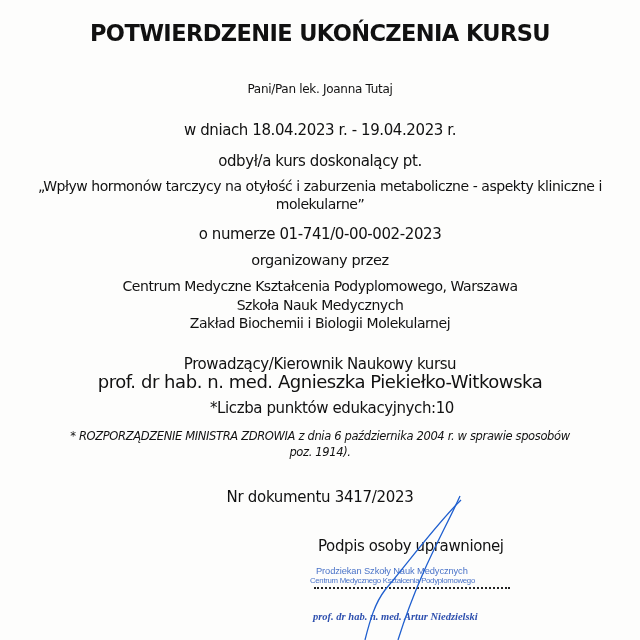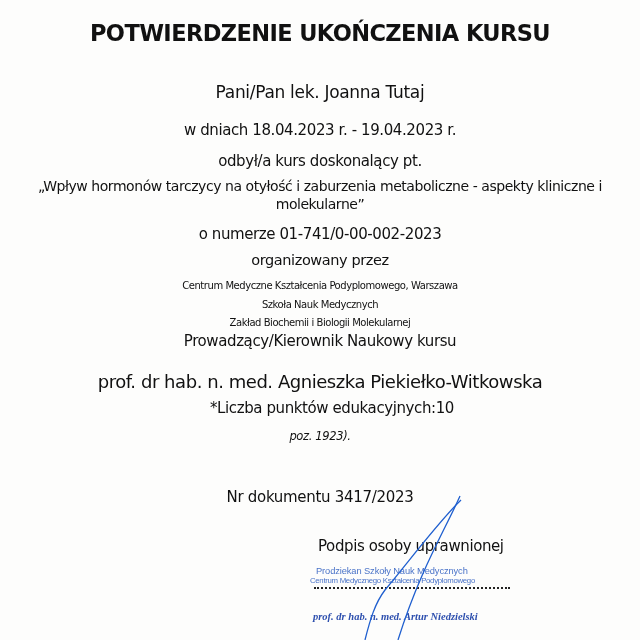--- a/index.html
+++ b/index.html
@@ -5,28 +5,28 @@
     html, body { margin: 0; padding: 0; }
     body {
       width: 640px; height: 640px; overflow: hidden;
       background: #fdfdfc;
       font-family: "DejaVu Sans", "Liberation Sans", sans-serif;
       color: #111;
       position: relative;
     }
     .abs { position: absolute; left: 0; width: 640px; text-align: center; white-space: nowrap; }
     .title { top: 20px; font-size: 22.5px; font-weight: bold; letter-spacing: -0.6px; color: #111; }
-    .recipient { top: 82px; font-size: 17px; letter-spacing: -0.3px; text-align: center; }
+    .recipient { top: 82px; font-size: 12px; letter-spacing: -0.3px; text-align: center; }
     .dates { top: 121px; font-size: 15px; letter-spacing: -0.4px; }
     .completed { top: 152px; font-size: 15px; letter-spacing: -0.4px; }
     .course-title { top: 177px; font-size: 14px; letter-spacing: -0.45px; line-height: 18px; }
     .course-number { top: 225px; font-size: 15px; letter-spacing: -0.4px; }
     .organized { top: 252px; font-size: 14.5px; letter-spacing: -0.4px; }
-    .org-lines { top: 277px; font-size: 10px; letter-spacing: -0.45px; line-height: 18.5px; }
-    .leader-label { top: 332px; font-size: 15px; letter-spacing: -0.4px; }
+    .org-lines { top: 277px; font-size: 14px; letter-spacing: -0.45px; line-height: 18.5px; }
+    .leader-label { top: 355px; font-size: 15px; letter-spacing: -0.4px; }
     .leader-name { top: 371px; font-size: 18px; letter-spacing: -0.45px; }
     .points { top: 399px; font-size: 15px; letter-spacing: -0.4px; padding-left: 12px; }
     .footnote { top: 428px; font-size: 11.5px; font-style: italic; letter-spacing: -0.35px; line-height: 16px; }
     .docnum { top: 481px; font-size: 15px; letter-spacing: -0.3px; margin-top: 7px; }
     .sig-label { position: absolute; left: 318px; top: 537px; font-size: 15px; letter-spacing: -0.4px; white-space: nowrap; }
     .stamp1 { position: absolute; left: 316px; top: 566px; font-size: 9.3px; color: #4a73c8; letter-spacing: -0.1px; font-family: "Liberation Sans", sans-serif; white-space: nowrap; }
     .stamp2 { position: absolute; left: 310px; top: 576px; font-size: 7.8px; color: #4a73c8; letter-spacing: -0.3px; font-family: "Liberation Sans", sans-serif; white-space: nowrap; }
     .dots { position: absolute; left: 314px; top: 587px; width: 196px; border-top: 2px dotted #222; }
     .stamp-name { position: absolute; left: 313px; top: 611px; font-size: 10.5px; color: #2d4fae; font-style: italic; font-weight: bold; font-family: "Liberation Serif", serif; white-space: nowrap; }
     .signature { position: absolute; left: 0; top: 0; width: 640px; height: 640px; pointer-events: none; }
@@ -47,21 +47,22 @@
   <div class="abs organized">organizowany przez</div>
   <div class="abs org-lines">
     <div>Centrum Medyczne Kształcenia Podyplomowego, Warszawa</div>
     <div>Szkoła Nauk Medycznych</div>
     <div>Zakład Biochemii i Biologii Molekularnej</div>
   </div>
   <div class="abs leader-label">Prowadzący/Kierownik Naukowy kursu</div>
   <div class="abs leader-name">prof. dr hab. n. med. Agnieszka Piekiełko-Witkowska</div>
   <div class="abs points">*Liczba punktów edukacyjnych:10</div>
   <div class="abs footnote">
-    <div>poz. 1923).</div>
+    <div>* ROZPORZĄDZENIE MINISTRA ZDROWIA z dnia 6 października 2004 r. w sprawie sposobów</div>
+    <div>poz. 1914).</div>
   </div>
   <div class="abs docnum">Nr dokumentu 3417/2023</div>
 
   <div class="sig-label">Podpis osoby uprawnionej</div>
   <div class="stamp1">Prodziekan Szkoły Nauk Medycznych</div>
   <div class="stamp2">Centrum Medycznego Kształcenia Podyplomowego</div>
   <div class="dots"></div>
   <div class="stamp-name">prof. dr hab. n. med. Artur Niedzielski</div>
 
   <svg class="signature" viewBox="0 0 640 640">

